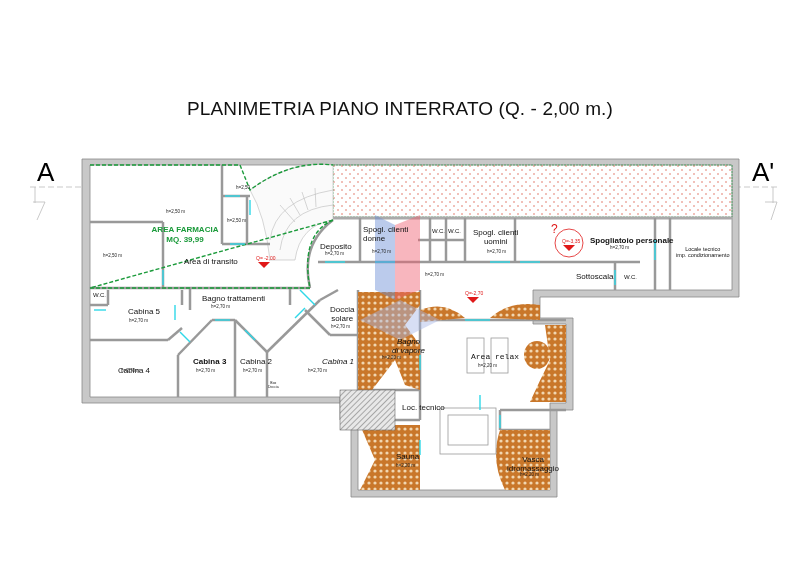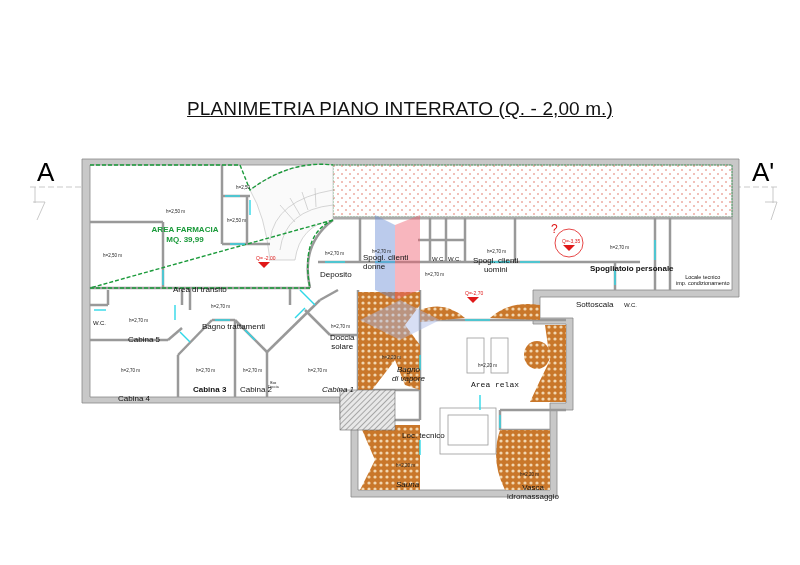--- a/index.html
+++ b/index.html
@@ -1,20 +1,20 @@
 <!DOCTYPE html>
 <html><head>
 <meta charset="utf-8">
 <style>
   html, body { margin: 0; padding: 0; background: #ffffff; }
   body { width: 800px; height: 565px; position: relative; overflow: hidden; font-family: "Liberation Sans", sans-serif; }
-  .title { position: absolute; left: 0; width: 800px; top: 98px; text-align: center; font-size: 19px; color: #111; letter-spacing: 0.1px; text-decoration: underline; }
+  .title { position: absolute; left: 0; width: 800px; top: 98px; text-align: center; font-size: 19px; color: #111; letter-spacing: 0.1px; }
   .sec-label { position: absolute; font-size: 26px; color: #000; }
   svg.plan { position: absolute; left: 0; top: 0; }
-  .lbl { position: absolute; font-size: 8px; color: #111; text-align: center; line-height: 1.15; white-space: nowrap; margin-top: 28px; }
+  .lbl { position: absolute; font-size: 8px; color: #111; text-align: center; line-height: 1.15; white-space: nowrap; }
   .small { position: absolute; font-size: 4.5px; color: #222; white-space: nowrap; text-align: center; }
   .farm { position: absolute; font-size: 8px; color: #1a9a3a; font-weight: bold; text-align: center; line-height: 1.2; }
   .lvl { position: absolute; font-size: 5px; color: #e01818; white-space: nowrap; }
 </style>
 </head>
 <body>
 
 <div class="title">PLANIMETRIA PIANO INTERRATO (Q. - 2,00 m.)</div>
 <div class="sec-label" style="left:37px;top:157px;">A</div>
 <div class="sec-label" style="left:752px;top:157px;">A'</div>
@@ -169,21 +169,21 @@
     <polygon points="395,225 420,215 420,290 395,300" fill="#f06070"></polygon>
     <polygon points="360,320 400,300 440,320 400,340" fill="#a8b8e8"></polygon>
   </g>
 </svg>
 
 <div class="farm" style="left:140px;top:225px;width:90px;">
   <div>AREA FARMACIA</div>
   <div>MQ. 39,99</div>
 </div>
 
-<div class="lbl" style="left:173px;top:257px;">Area di transito</div>
+<div class="lbl" style="left:184px;top:257px;">Area di transito</div>
 <div class="lbl" style="left:320px;top:242px;">Deposito</div>
 <div class="lbl" style="left:363px;top:225px;white-space:pre;text-align:left;">Spogl. clienti
 donne</div>
 <div class="lbl" style="left:432px;top:228px;font-size:6px;">W.C.</div>
 <div class="lbl" style="left:448px;top:228px;font-size:6px;">W.C.</div>
 <div class="lbl" style="left:473px;top:228px;white-space:pre;">Spogl. clienti
 uomini</div>
 <div class="lbl" style="left:590px;top:236px;font-weight:bold;">Spogliatoio personale</div>
 <div class="lbl" style="left:676px;top:246px;white-space:pre;font-size:5.5px;">Locale tecnico
 imp. condizionamento</div>
@@ -195,21 +195,21 @@
 <div class="lbl" style="left:330px;top:305px;white-space:pre;">Doccia
 solare</div>
 <div class="lbl" style="left:118px;top:366px;">Cabina 4</div>
 <div class="lbl" style="left:193px;top:357px;font-weight:bold;">Cabina 3</div>
 <div class="lbl" style="left:240px;top:357px;">Cabina 2</div>
 <div class="lbl" style="left:322px;top:357px;font-style:italic;">Cabina 1</div>
 <div class="lbl" style="left:392px;top:337px;white-space:pre;font-style:italic;">Bagno
 di vapore</div>
 <div class="lbl" style="left:471px;top:352px;font-family:Liberation Mono, monospace;">Area relax</div>
 <div class="lbl" style="left:402px;top:403px;">Loc. tecnico</div>
-<div class="lbl" style="left:396px;top:452px;font-style:italic;">Sauna</div>
+<div class="lbl" style="left:396px;top:452px;">Sauna</div>
 <div class="lbl" style="left:507px;top:455px;white-space:pre;">Vasca
 idromassaggio</div>
 <div class="small" style="left:268px;top:381px;white-space:pre;font-size:3.5px;">Box
 Doccia</div>
 
 <div class="small" style="left:236px;top:185px;">h=2,50</div>
 <div class="small" style="left:227px;top:218px;">h=2,50 m</div>
 <div class="small" style="left:166px;top:209px;">h=2,50 m</div>
 <div class="small" style="left:103px;top:253px;">h=2,50 m</div>
 <div class="small" style="left:325px;top:251px;">h=2,70 m</div>

